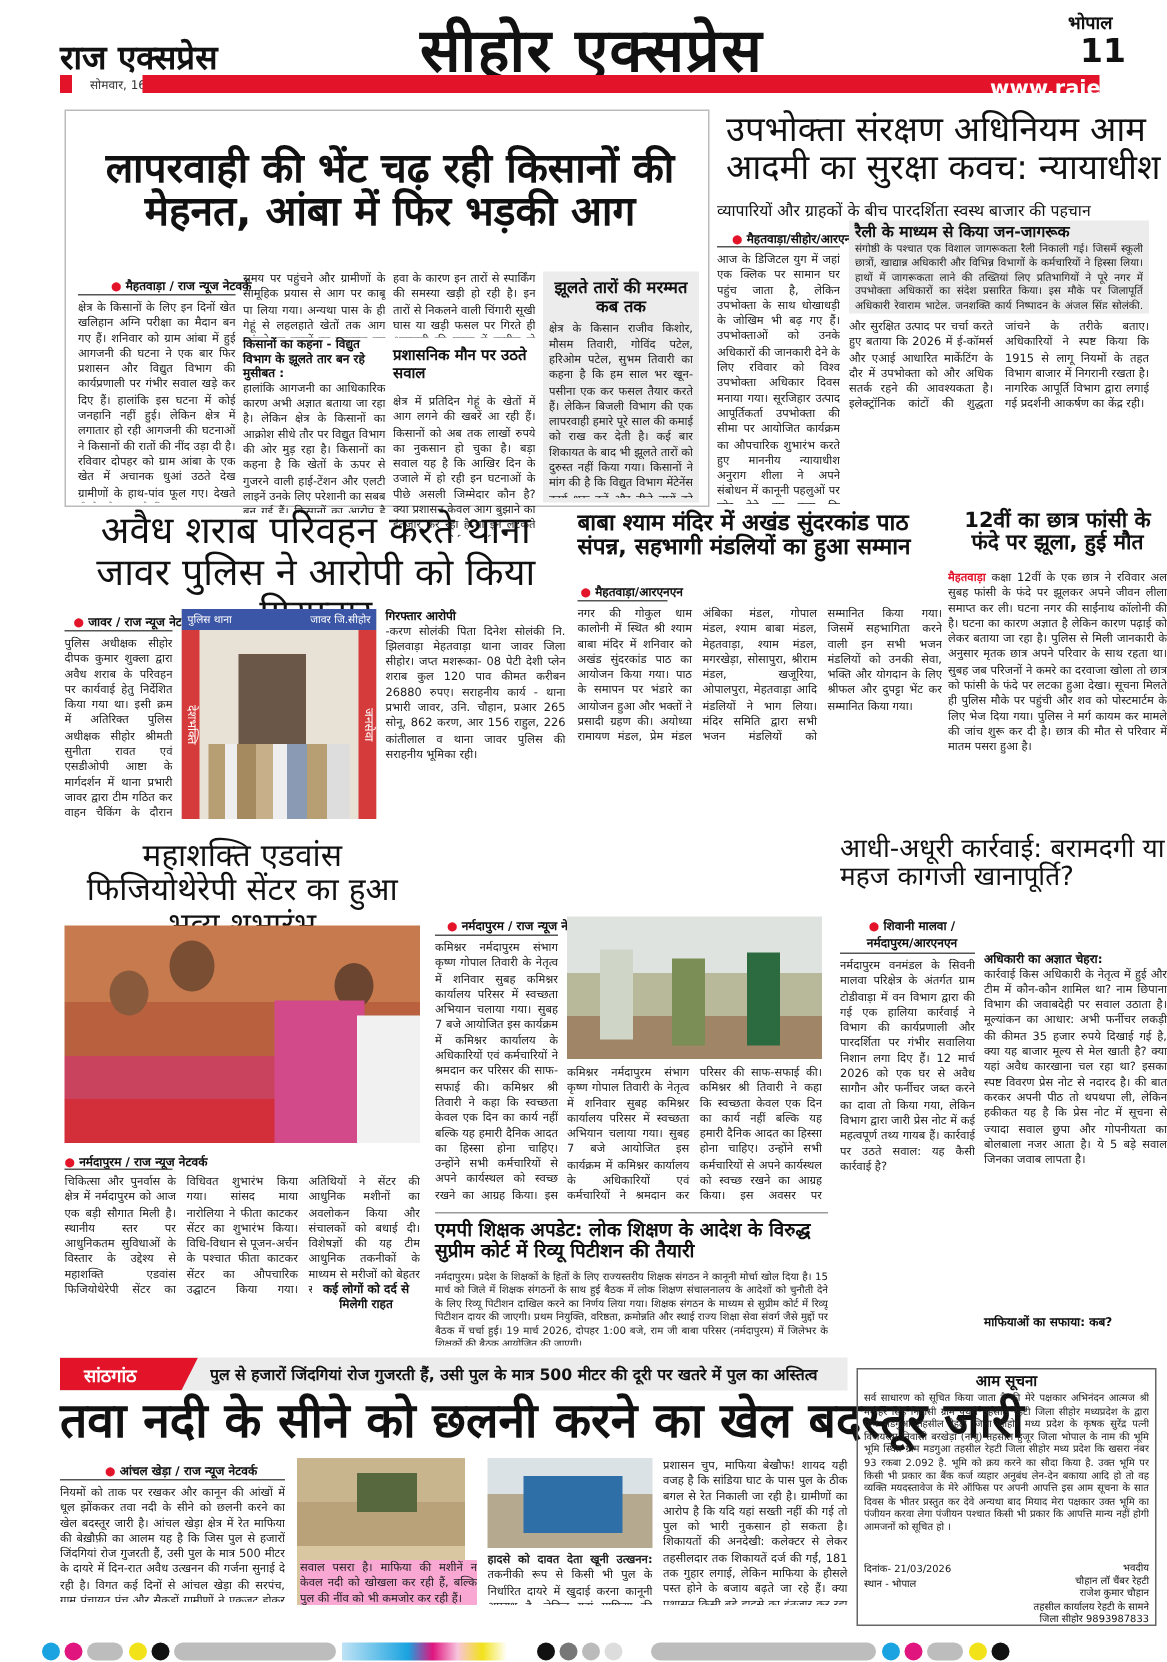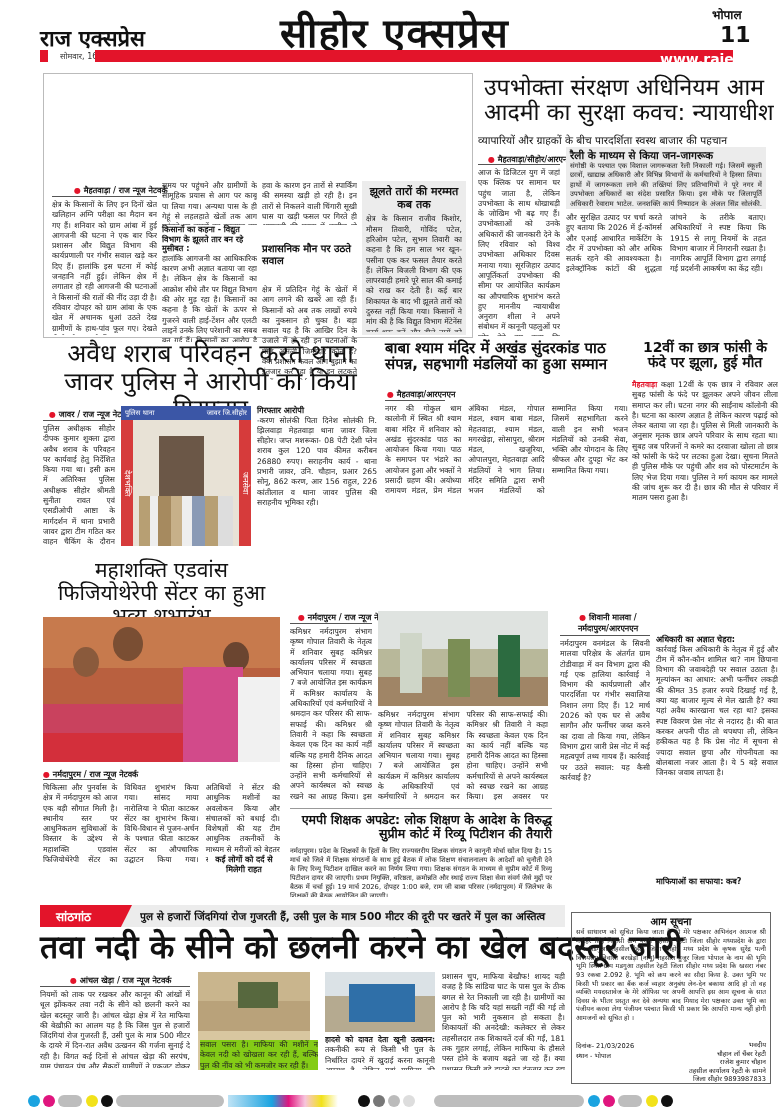--- a/index.html
+++ b/index.html
@@ -33,31 +33,32 @@
   <div class="abs redbar" style="left:40px;top:50px;width:8px;height:12px"></div>
   <div class="abs date">सोमवार, 16 मार्च, 2026</div>
   <div class="abs title">सीहोर एक्सप्रेस</div>
   <div class="abs city">भोपाल</div>
   <div class="abs pageno">11</div>
   <div class="abs redbar" style="left:95px;top:50px;width:638px;height:12px"></div>
   <div class="abs url" style="left:660px">www.rajexpress.com</div>
 </div>
 
 <div class="abs box" style="left:43px;top:73px;width:430px;height:265px">
+  <div class="abs head" style="left:6px;top:24px;width:420px;font-size:27px;text-align:center">लापरवाही की भेंट चढ़ रही किसानों की मेहनत, आंबा में फिर भड़की आग</div>
   <div class="abs dateline" style="left:30px;top:110px">मैहतवाड़ा / राज न्यूज नेटवर्क</div>
   <div class="abs" style="left:8px;top:122px;width:105px;border-top:1px solid #555"></div>
   <div class="abs body" style="left:8px;top:126px;width:105px;height:135px">क्षेत्र के किसानों के लिए इन दिनों खेत खलिहान अग्नि परीक्षा का मैदान बन गए हैं। शनिवार को ग्राम आंबा में हुई आगजनी की घटना ने एक बार फिर प्रशासन और विद्युत विभाग की कार्यप्रणाली पर गंभीर सवाल खड़े कर दिए हैं। हालांकि इस घटना में कोई जनहानि नहीं हुई। लेकिन क्षेत्र में लगातार हो रही आगजनी की घटनाओं ने किसानों की रातों की नींद उड़ा दी है। रविवार दोपहर को ग्राम आंबा के एक खेत में अचानक धुआं उठते देख ग्रामीणों के हाथ-पांव फूल गए। देखते ही देखते आग ने विकराल रूप धारण कर लिया। गनीमत यह रही कि संबंधित खेत वर्तमान में खाली था, जिससे फसल का नुकसान नहीं हुआ। सूचना मिलते ही ग्रामीणों ने तत्परता दिखाई और फायर ब्रिगेड को सूचित किया। दमकल विभाग की गाड़ी</div>
   <div class="abs" style="left:118px;top:107px;width:95px;height:154px">
     <div class="body" style="height:44px">समय पर पहुंचने और ग्रामीणों के सामूहिक प्रयास से आग पर काबू पा लिया गया। अन्यथा पास के ही गेहूं से लहलहाते खेतों तक आग पहुंचने पर लाखों का नुकसान तय था।</div>
     <div class="sub" style="font-size:8px">किसानों का कहना - विद्युत विभाग के झूलते तार बन रहे मुसीबत :</div>
     <div class="body" style="height:88px">हालांकि आगजनी का आधिकारिक कारण अभी अज्ञात बताया जा रहा है। लेकिन क्षेत्र के किसानों का आक्रोश सीधे तौर पर विद्युत विभाग की ओर मुड़ रहा है। किसानों का कहना है कि खेतों के ऊपर से गुजरने वाली हाई-टेंशन और एलटी लाइनें उनके लिए परेशानी का सबब बन गई हैं। किसानों का आरोप है कि पिछले कई वर्षों से लाइनों का मेंटेनेंस नहीं हुआ है। कई स्थानों पर तार जमीन से महज 8-10 फीट की ऊंचाई पर झूल रहे हैं, जो हवा चलने पर आपस में टकराते हैं और दिन के समय तेज धूप और</div>
   </div>
   <div class="abs" style="left:218px;top:107px;width:95px;height:154px">
     <div class="body" style="height:44px">हवा के कारण इन तारों से स्पार्किंग की समस्या खड़ी हो रही है। इन तारों से निकलने वाली चिंगारी सूखी घास या खड़ी फसल पर गिरते ही आगजनी की घटना में तब्दील हो जाती है।</div>
-    <div class="sub" style="font-size:10px;margin:18px 0">प्रशासनिक मौन पर उठते सवाल</div>
+    <div class="sub" style="font-size:10px;margin:7px 0">प्रशासनिक मौन पर उठते सवाल</div>
     <div class="body" style="height:95px">क्षेत्र में प्रतिदिन गेहूं के खेतों में आग लगने की खबरें आ रही हैं। किसानों को अब तक लाखों रुपये का नुकसान हो चुका है। बड़ा सवाल यह है कि आखिर दिन के उजाले में हो रही इन घटनाओं के पीछे असली जिम्मेदार कौन है? क्या प्रशासन केवल आग बुझाने का इंतजार कर रहा है या इन लटकते तारों का कोई स्थाई समाधान निकाला जाएगा? लेकिन किसान डरे हुए हैं। की चिंगारी उनकी पूरे साल की मेहनत को खाक करने के लिए काफी है।</div>
   </div>
   <div class="abs grey" style="left:318px;top:107px;width:104px;height:154px;padding:4px">
     <div class="sub" style="text-align:center;font-size:11px">झूलते तारों की मरम्मत कब तक</div>
     <div class="body" style="height:118px;margin-top:3px">क्षेत्र के किसान राजीव किशोर, मौसम तिवारी, गोविंद पटेल, हरिओम पटेल, सुभम तिवारी का कहना है कि हम साल भर खून-पसीना एक कर फसल तैयार करते हैं। लेकिन बिजली विभाग की एक लापरवाही हमारे पूरे साल की कमाई को राख कर देती है। कई बार शिकायत के बाद भी झूलते तारों को दुरुस्त नहीं किया गया। किसानों ने मांग की है कि विद्युत विभाग मेंटेनेंस कार्य शुरू करें और ढीले तारों को कसा जाए ताकि भविष्य में किसी बड़ी अनहोनी को रोका जा सके। उन्होंने मांग की है कि क्षेत्र के ऊपर झूल रहे तारों की अविलंब मरम्मत किया जाना जरूरी है। यदि इन तारों के मरम्मत नहीं हुई तो आने वाले दिनों में किसानों को गंभीर परेशानियों से जूझना पड़ सकता है।</div>
   </div>
 </div>
 
 <div class="abs" style="left:478px;top:73px;width:300px;height:265px">
   <div class="abs lhead" style="left:6px;top:2px;width:290px;font-size:23px">उपभोक्ता संरक्षण अधिनियम आम आदमी का सुरक्षा कवच: न्यायाधीश</div>
@@ -126,25 +127,26 @@
   <div class="abs body" style="left:0;top:72px;width:82px;height:176px">कमिश्नर नर्मदापुरम संभाग कृष्ण गोपाल तिवारी के नेतृत्व में शनिवार सुबह कमिश्नर कार्यालय परिसर में स्वच्छता अभियान चलाया गया। सुबह 7 बजे आयोजित इस कार्यक्रम में कमिश्नर कार्यालय के अधिकारियों एवं कर्मचारियों ने श्रमदान कर परिसर की साफ-सफाई की। कमिश्नर श्री तिवारी ने कहा कि स्वच्छता केवल एक दिन का कार्य नहीं बल्कि यह हमारी दैनिक आदत का हिस्सा होना चाहिए। उन्होंने सभी कर्मचारियों से अपने कार्यस्थल को स्वच्छ रखने का आग्रह किया। इस अवसर पर उपायुक्त राजस्व, संयुक्त आयुक्त विकास सहित बड़ी संख्या में अधिकारी एवं कर्मचारी उपस्थित रहे।</div>
   <div class="abs photo" style="left:88px;top:56px;width:170px;height:95px;background:linear-gradient(180deg,#dfe3e0 0 40%,#b8b89a 40% 70%,#a08566 70%)">
     <div class="abs" style="left:22px;top:22px;width:22px;height:60px;background:#cfd6c8"></div>
     <div class="abs" style="left:70px;top:28px;width:22px;height:58px;background:#7b8e55"></div>
     <div class="abs" style="left:120px;top:24px;width:22px;height:62px;background:#2c6b40"></div>
   </div>
   <div class="abs body" style="left:88px;top:155px;width:170px;height:93px;column-count:2;column-gap:7px">कमिश्नर नर्मदापुरम संभाग कृष्ण गोपाल तिवारी के नेतृत्व में शनिवार सुबह कमिश्नर कार्यालय परिसर में स्वच्छता अभियान चलाया गया। सुबह 7 बजे आयोजित इस कार्यक्रम में कमिश्नर कार्यालय के अधिकारियों एवं कर्मचारियों ने श्रमदान कर परिसर की साफ-सफाई की। कमिश्नर श्री तिवारी ने कहा कि स्वच्छता केवल एक दिन का कार्य नहीं बल्कि यह हमारी दैनिक आदत का हिस्सा होना चाहिए। उन्होंने सभी कर्मचारियों से अपने कार्यस्थल को स्वच्छ रखने का आग्रह किया। इस अवसर पर उपायुक्त राजस्व, संयुक्त आयुक्त विकास सहित बड़ी संख्या में अधिकारी एवं कर्मचारी उपस्थित रहे।</div>
 </div>
 
 <div class="abs" style="left:290px;top:808px;width:262px;height:90px;border-top:1px solid #999">
-  <div class="abs lhead" style="left:0;top:4px;width:262px;font-size:12.5px;font-weight:bold;text-align:right">एमपी शिक्षक अपडेट: लोक शिक्षण के आदेश के विरुद्ध सुप्रीम कोर्ट में रिव्यू पिटीशन की तैयारी</div>
+  <div class="abs lhead" style="left:0;top:4px;width:262px;font-size:12.5px;font-weight:bold;text-align:left">एमपी शिक्षक अपडेट: लोक शिक्षण के आदेश के विरुद्ध सुप्रीम कोर्ट में रिव्यू पिटीशन की तैयारी</div>
   <div class="abs body" style="left:0;top:38px;width:262px;height:50px;font-size:6.8px;line-height:9px">नर्मदापुरम। प्रदेश के शिक्षकों के हितों के लिए राज्यस्तरीय शिक्षक संगठन ने कानूनी मोर्चा खोल दिया है। 15 मार्च को जिले में शिक्षक संगठनों के साथ हुई बैठक में लोक शिक्षण संचालनालय के आदेशों को चुनौती देने के लिए रिव्यू पिटीशन दाखिल करने का निर्णय लिया गया। शिक्षक संगठन के माध्यम से सुप्रीम कोर्ट में रिव्यू पिटीशन दायर की जाएगी। प्रथम नियुक्ति, वरिष्ठता, क्रमोन्नति और स्थाई राज्य शिक्षा सेवा संवर्ग जैसे मुद्दों पर बैठक में चर्चा हुई। 19 मार्च 2026, दोपहर 1:00 बजे, राम जी बाबा परिसर (नर्मदापुरम) में जिलेभर के शिक्षकों की बैठक आयोजित की जाएगी।</div>
 </div>
 
 <div class="abs" style="left:560px;top:555px;width:218px;height:340px">
+  <div class="abs lhead" style="left:0;top:2px;width:218px;font-size:17.5px">आधी-अधूरी कार्रवाई: बरामदगी या महज कागजी खानापूर्ति?</div>
   <div class="abs dateline" style="left:8px;top:56px;width:80px;text-align:center">शिवानी मालवा / नर्मदापुरम/आरएनएन</div>
   <div class="abs" style="left:0;top:80px;width:90px;border-top:1px solid #555"></div>
   <div class="abs body" style="left:0;top:84px;width:90px;height:254px">नर्मदापुरम वनमंडल के सिवनी मालवा परिक्षेत्र के अंतर्गत ग्राम टोडीवाड़ा में वन विभाग द्वारा की गई एक हालिया कार्रवाई ने विभाग की कार्यप्रणाली और पारदर्शिता पर गंभीर सवालिया निशान लगा दिए हैं। 12 मार्च 2026 को एक घर से अवैध सागौन और फर्नीचर जब्त करने का दावा तो किया गया, लेकिन विभाग द्वारा जारी प्रेस नोट में कई महत्वपूर्ण तथ्य गायब हैं। कार्रवाई पर उठते सवाल: यह कैसी कार्रवाई है?</div>
   <div class="abs" style="left:96px;top:56px;width:122px;height:282px">
     <div class="sub" style="font-size:8px;margin-top:24px">अधिकारी का अज्ञात चेहरा:</div>
     <div class="body" style="height:232px">कार्रवाई किस अधिकारी के नेतृत्व में हुई और टीम में कौन-कौन शामिल था? नाम छिपाना विभाग की जवाबदेही पर सवाल उठाता है। मूल्यांकन का आधार: अभी फर्नीचर लकड़ी की कीमत 35 हजार रुपये दिखाई गई है, क्या यह बाजार मूल्य से मेल खाती है? क्या यहां अवैध कारखाना चल रहा था? इसका स्पष्ट विवरण प्रेस नोट से नदारद है। की बात करकर अपनी पीठ तो थपथपा ली, लेकिन हकीकत यह है कि प्रेस नोट में सूचना से ज्यादा सवाल छुपा और गोपनीयता का बोलबाला नजर आता है। ये 5 बड़े सवाल जिनका जवाब लापता है।</div>
     <div class="sub" style="font-size:8px">माफियाओं का सफाया: कब?</div>
   </div>
 </div>
 
@@ -156,21 +158,21 @@
   <div class="abs dateline" style="left:30px;top:69px">आंचल खेड़ा / राज न्यूज नेटवर्क</div>
   <div class="abs" style="left:0;top:81px;width:150px;border-top:1px solid #555"></div>
   <div class="abs body" style="left:0;top:85px;width:150px;height:78px">नियमों को ताक पर रखकर और कानून की आंखों में धूल झोंककर तवा नदी के सीने को छलनी करने का खेल बदस्तूर जारी है। आंचल खेड़ा क्षेत्र में रेत माफिया की बेख़ौफ़ी का आलम यह है कि जिस पुल से हजारों जिंदगियां रोज गुजरती हैं, उसी पुल के मात्र 500 मीटर के दायरे में दिन-रात अवैध उत्खनन की गर्जना सुनाई दे रही है। विगत कई दिनों से आंचल खेड़ा की सरपंच, ग्राम पंचायत पंच और सैकड़ों ग्रामीणों ने एकजुट होकर इस तबाही के खिलाफ मोर्चा खोल रखा है। जिला कलेक्टर को सौंपे गए लिखित आवेदनों और सीएम हेल्पलाइन (181) पर शिकायतों के अंबार के बावजूद, प्रशासन पर</div>
   <div class="abs photo" style="left:158px;top:67px;width:112px;height:98px;background:linear-gradient(180deg,#c9b58d 0 30%,#b9a27a 30% 60%,#d8c7a0 60%)">
     <div class="abs" style="left:40px;top:10px;width:40px;height:26px;background:#57683e"></div>
   </div>
   <div class="abs photo" style="left:285px;top:67px;width:110px;height:60px;background:linear-gradient(180deg,#dbe2e6 0 40%,#b5aa90 40%)">
     <div class="abs" style="left:24px;top:12px;width:66px;height:38px;background:#2f6fa8"></div>
   </div>
   <div class="abs body" style="left:285px;top:130px;width:110px;height:35px"><b>हादसे को दावत देता खूनी उत्खनन:</b> <span>तकनीकी रूप से किसी भी पुल के निर्धारित दायरे में खुदाई करना कानूनी अपराध है, लेकिन यहां माफिया की बेबाकी या</span></div>
-  <div class="abs body" style="left:160px;top:135px;width:118px;height:30px;background:#84cc16">सवाल पसरा है। माफिया की मशीनें न केवल नदी को खोखला कर रही हैं, बल्कि पुल की नींव को भी कमजोर कर रही हैं।</div>
+  <div class="abs body" style="left:160px;top:135px;width:118px;height:30px;background:#f9a8d4">सवाल पसरा है। माफिया की मशीनें न केवल नदी को खोखला कर रही हैं, बल्कि पुल की नींव को भी कमजोर कर रही हैं।</div>
   <div class="abs body" style="left:402px;top:67px;width:123px;height:98px">प्रशासन चुप, माफिया बेखौफ! शायद यही वजह है कि सांडिया घाट के पास पुल के ठीक बगल से रेत निकाली जा रही है। ग्रामीणों का आरोप है कि यदि यहां सख्ती नहीं की गई तो पुल को भारी नुकसान हो सकता है। शिकायतों की अनदेखी: कलेक्टर से लेकर तहसीलदार तक शिकायतें दर्ज की गईं, 181 तक गुहार लगाई, लेकिन माफिया के हौसले पस्त होने के बजाय बढ़ते जा रहे हैं। क्या प्रशासन किसी बड़े हादसे का इंतजार कर रहा है?</div>
 </div>
 
 <div class="abs" style="left:571px;top:912px;width:200px;height:172px;border:1px solid #666;padding:3px 4px">
   <div class="sub" style="text-align:center;font-size:10px">आम सूचना</div>
   <div class="body" style="height:108px;font-size:6.6px;line-height:8.6px">सर्व साधारण को सूचित किया जाता है की मेरे पक्षकार अभिनंदन आत्मज श्री मनोहर सिंह निवासी ग्राम पथरी तहसील रेहटी जिला सीहोर मध्यप्रदेश के द्वारा ग्राम मडगुआ तहसील रेहटी जिला सीहोर मध्य प्रदेश के कृषक सुरेंद्र पत्नी विजयराम निवासी बरखेड़ा (नायू) तहसील हुजूर जिला भोपाल के नाम की भूमि भूमि स्थित ग्राम मडगुआ तहसील रेहटी जिला सीहोर मध्य प्रदेश कि खसरा नंबर 93 रकबा 2.092 है. भूमि को क्रय करने का सौदा किया है. उक्त भूमि पर किसी भी प्रकार का बैंक कर्ज व्यहार अनुबंध लेन-देन बकाया आदि हो तो वह व्यक्ति मयदस्तावेज के मेरे ऑफिस पर अपनी आपत्ति इस आम सूचना के सात दिवस के भीतर प्रस्तुत कर देवे अन्यथा बाद मियाद मेरा पक्षकार उक्त भूमि का पंजीयन करवा लेगा पंजीयन पश्चात किसी भी प्रकार कि आपत्ति मान्य नहीं होगी आमजनों को सूचित हो ।</div>
   <div class="abs" style="left:4px;top:128px;font-size:6.6px">दिनांक- 21/03/2026</div>
   <div class="abs" style="left:4px;top:138px;font-size:6.6px">स्थान - भोपाल</div>
   <div class="abs" style="right:4px;top:128px;width:110px;text-align:right;font-size:6.6px;line-height:8.6px">
     <div>भवदीय</div>

